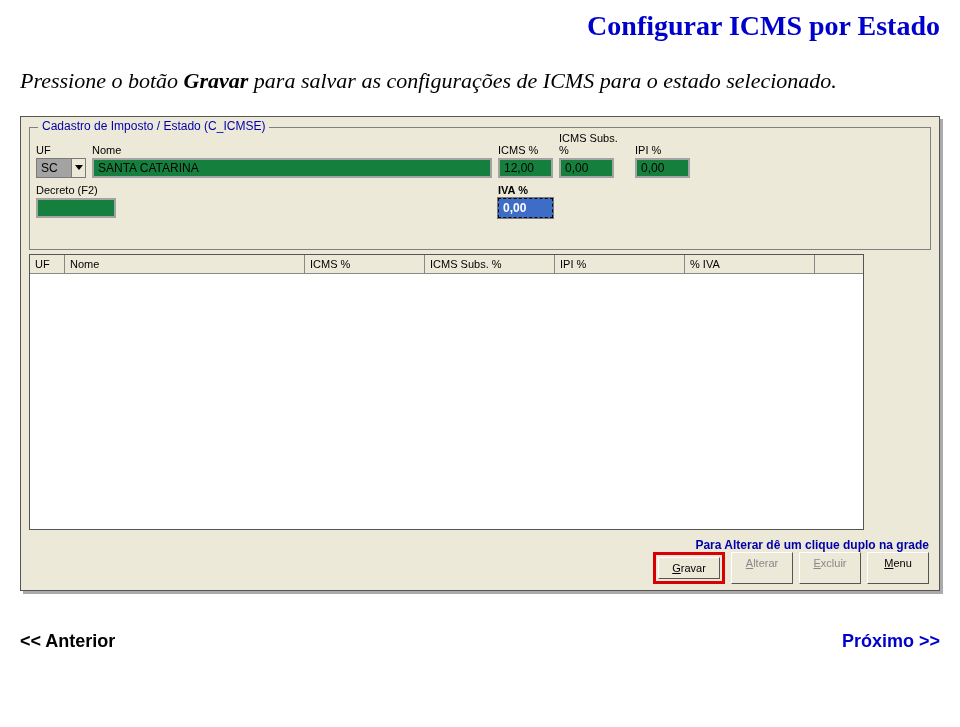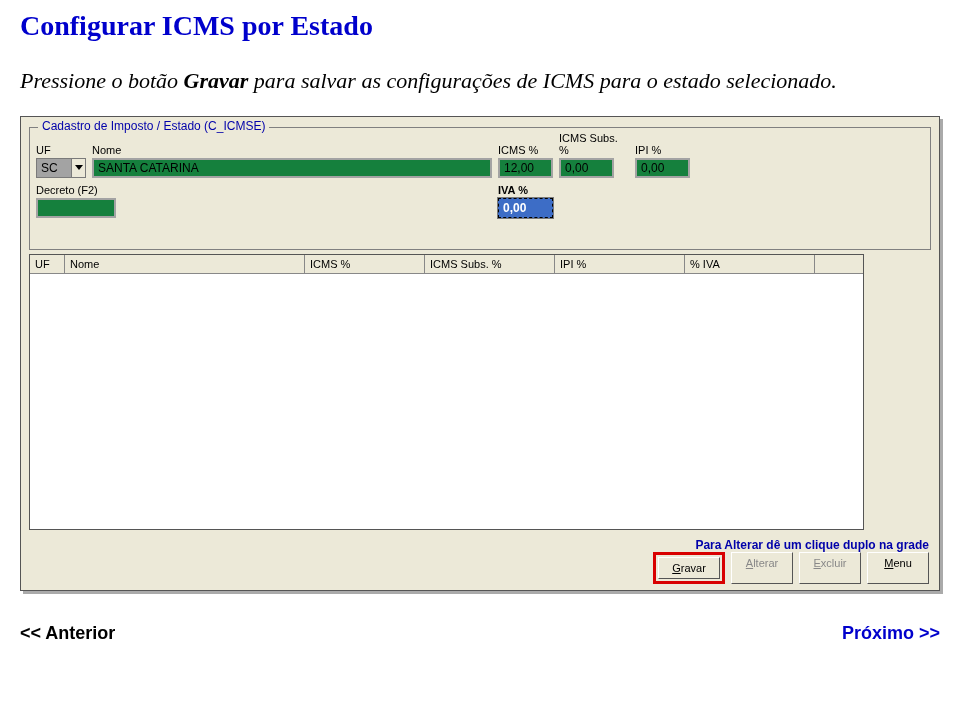--- a/index.html
+++ b/index.html
@@ -4,39 +4,39 @@
 <style>
   * { box-sizing: border-box; }
   body {
     margin: 0;
     padding: 10px 20px;
     font-family: Arial, sans-serif;
     background: #fff;
     width: 960px;
   }
   .title {
-    text-align: left;
+    text-align: right;
     font-family: "Times New Roman", serif;
     font-size: 28px;
     font-weight: bold;
     color: #0000CC;
     margin-bottom: 25px;
   }
   .instruction {
     font-family: "Times New Roman", serif;
     font-size: 22px;
     color: #000;
     margin-bottom: 20px;
     line-height: 1.3;
     font-style: italic;
   }
   .instruction .bold { font-weight: bold; }
   .panel-shadow {
     box-shadow: 3px 3px 0 #aaa;
-    margin-bottom: 22px;
+    margin-bottom: 30px;
   }
   .panel {
     border: 1px solid #555;
     background: #ece9d8;
     position: relative;
     padding: 6px 6px 6px 6px;
   }
   .fieldset {
     border: 1px solid #808080;
     margin: 4px 2px 4px 2px;

